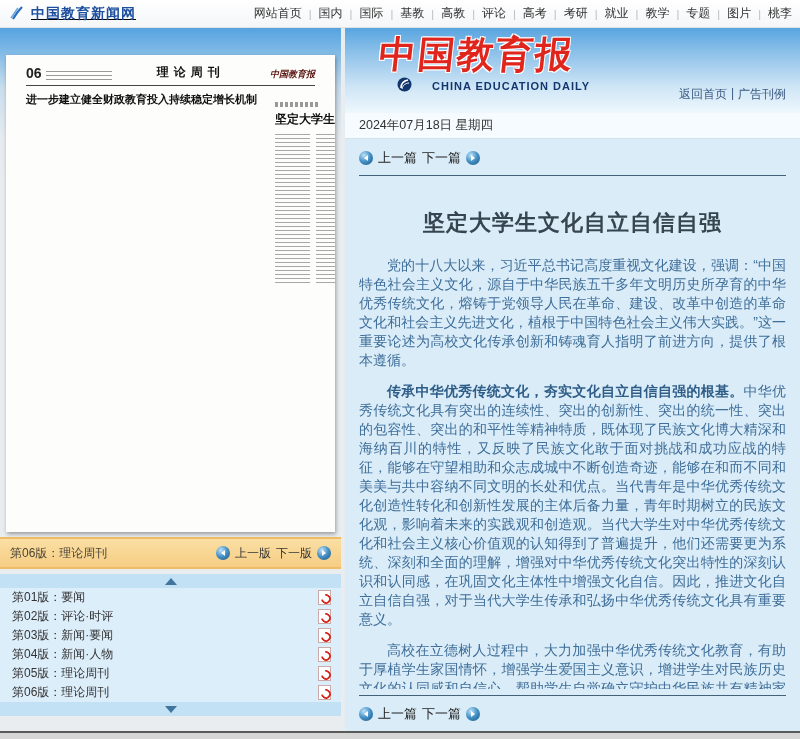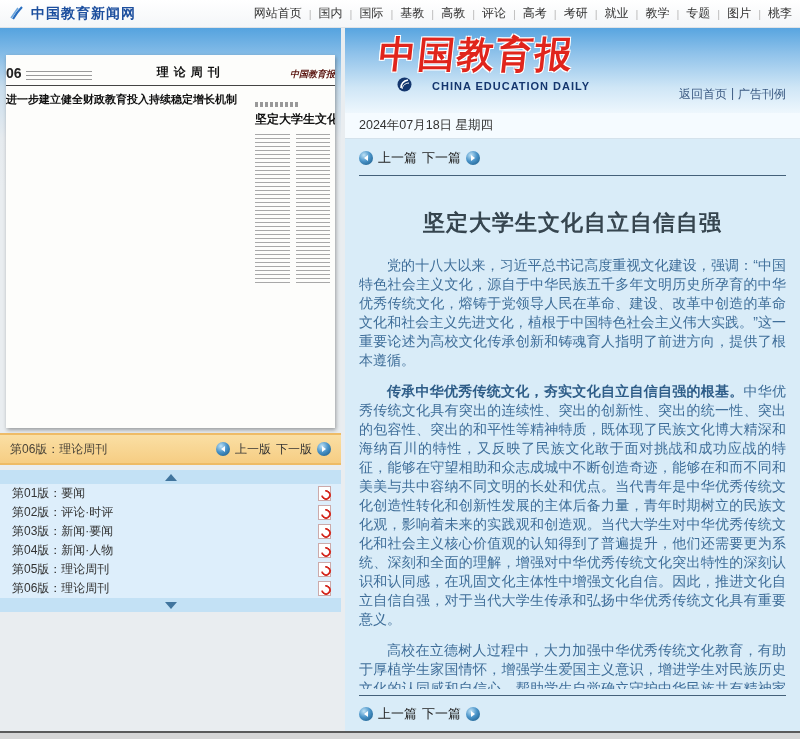--- a/index.html
+++ b/index.html
@@ -1,33 +1,33 @@
 <!DOCTYPE html>
 <html><head>
 <meta charset="utf-8">
 <style>
   * { margin:0; padding:0; box-sizing:border-box; }
   body { width:800px; height:739px; font-family:"Liberation Sans","DejaVu Sans",sans-serif; background:#e9edf0; overflow:hidden; }
 
   
   .topbar { height:28px; background:linear-gradient(180deg,#ffffff,#f4f6f8); display:flex; align-items:center; justify-content:space-between; padding:0 8px 0 10px; border-bottom:1px solid #e0e3e6; }
-  .sitelogo { display:flex; align-items:center; gap:5px; cursor:pointer; }
+  .sitelogo { display:flex; align-items:center; gap:5px; cursor:pointer;text-decoration:underline; }
   .sitelogo svg { display:block; }
   .sitelogo .sitename { font-size:14px; font-weight:bold; color:#1d4f9e; letter-spacing:1px; font-family:"DejaVu Serif","Liberation Serif",serif; }
   .topnav { display:flex; align-items:center; gap:7px; font-size:12px; color:#333; }
   .topnav .navitem { cursor:pointer; white-space:nowrap; }
   .topnav .sep { color:#bbb; font-size:11px; }
 
   
   .main { display:flex; height:703px; gap:4px; background:#e9edf0; }
 
   
   .leftcol { width:341px; background:linear-gradient(180deg,#55a3df 0px,#7db8e6 22px,#cadeed 60px,#e6ebef 110px,#e9edf0 160px,#e9edf0 100%); position:relative; flex-shrink:0; }
 
-  .paper { margin:27px 6px 0 6px; height:373px; background:#fdfdfb; box-shadow:1px 2px 4px rgba(0,0,0,.35); padding:6px 0; overflow:hidden; }
+  .paper { margin:27px 6px 0 6px; height:477px; background:#fdfdfb; box-shadow:1px 2px 4px rgba(0,0,0,.35); padding:6px 20px; overflow:hidden; }
   .paper-head { display:flex; align-items:flex-end; justify-content:space-between; height:20px; }
   .pageno { font-size:14px; font-weight:bold; color:#222; }
   .head-mini { width:66px; height:10px; background:repeating-linear-gradient(180deg,#9a9a9a 0 1px,transparent 1px 4px); margin-left:4px; }
   .section-title { font-size:12px; font-weight:bold; color:#111; letter-spacing:5px; }
   .paper-masthead { font-size:9px; font-weight:bold; color:#5a1510; font-family:"DejaVu Serif","Liberation Serif",serif; font-style:italic; }
   .paper-rule { border-top:1px solid #444; margin:4px 0 6px 0; }
   .paper-body { display:flex; gap:6px; height:430px; }
   .paper-left { flex:1; display:flex; flex-direction:row; }
   .headline1 { font-size:11px; font-weight:bold; color:#111; line-height:1.4; white-space:nowrap; }
   .colrow { display:flex; gap:6px; margin-top:6px; }

